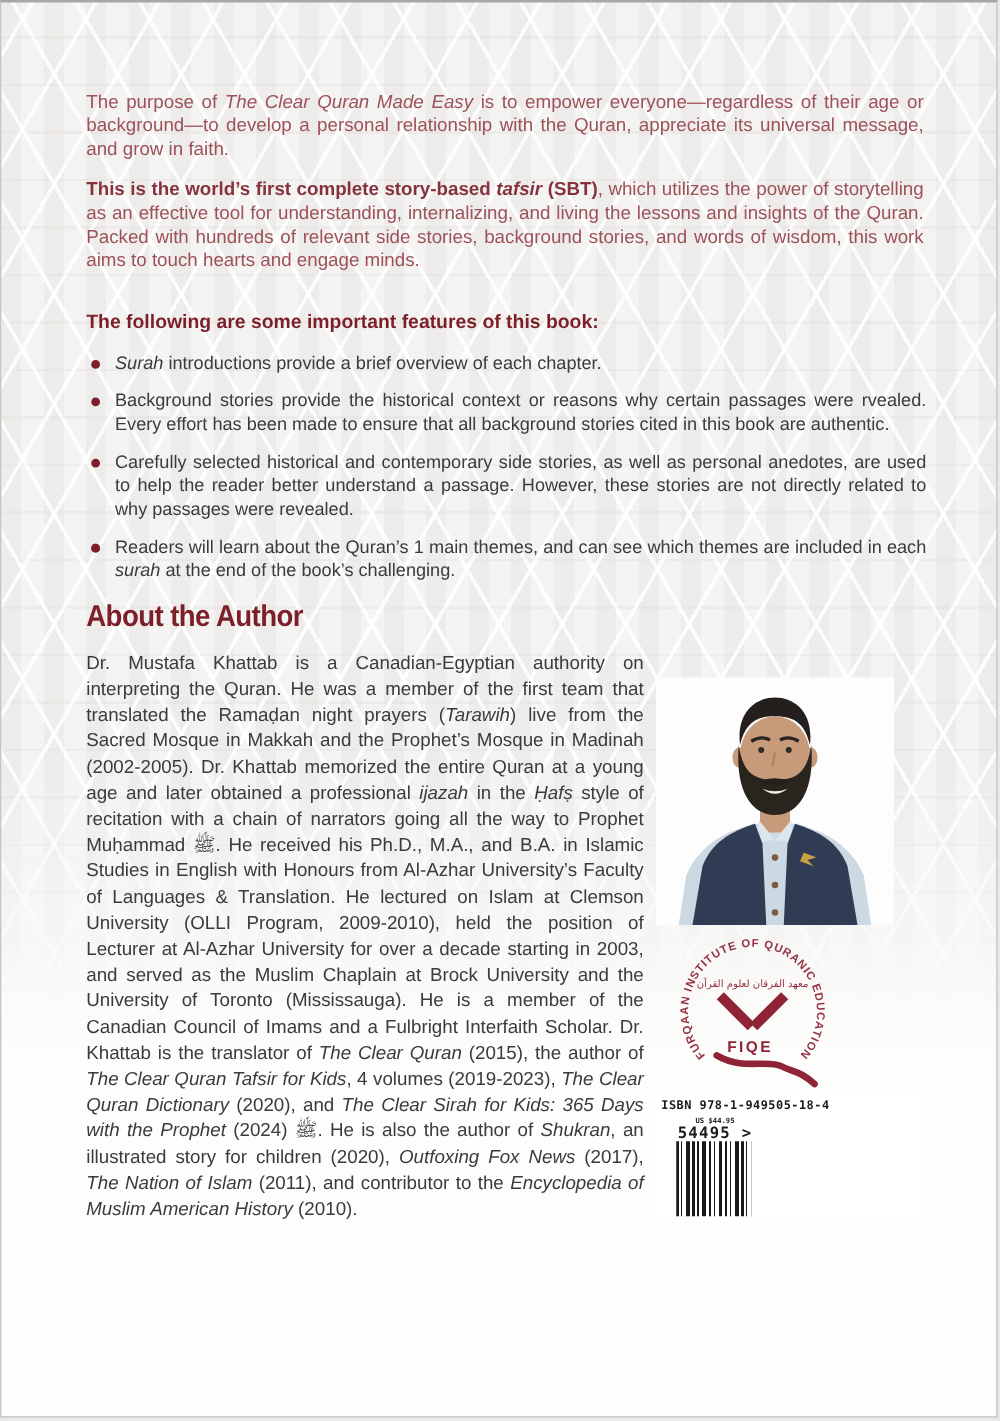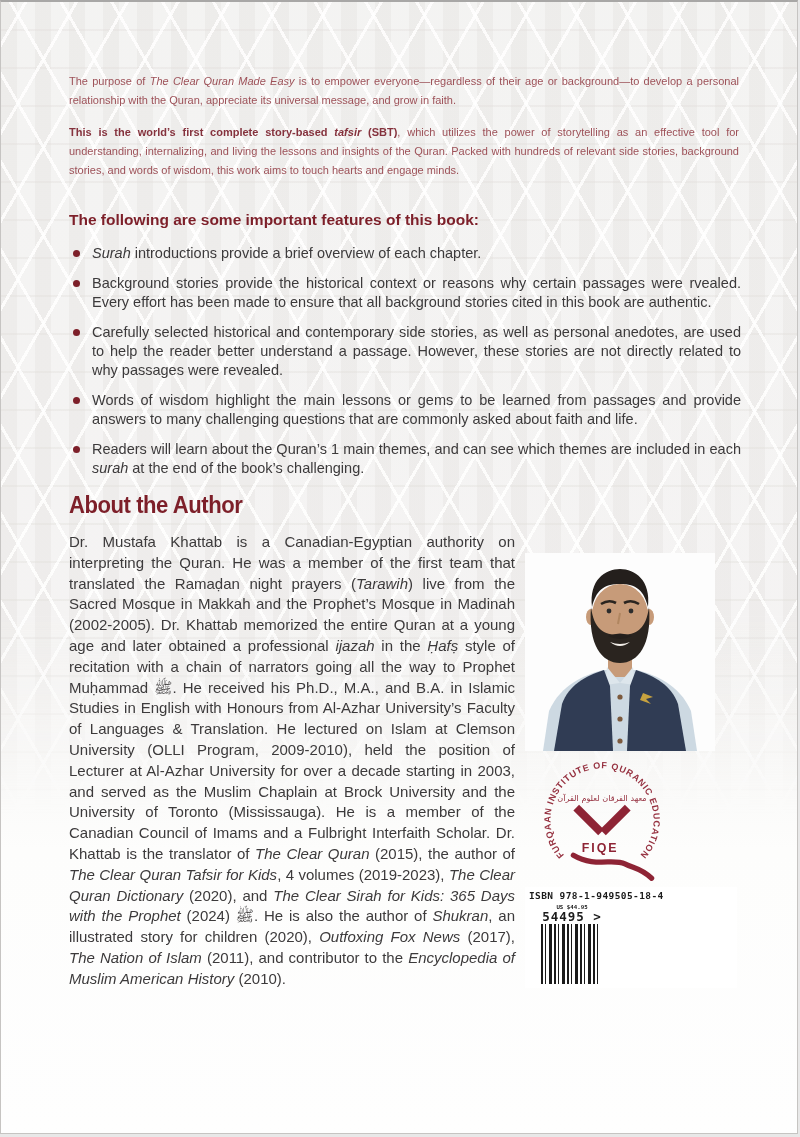--- a/index.html
+++ b/index.html
@@ -28,21 +28,21 @@
     mask-image:linear-gradient(to bottom,#000 0%,#000 54%,transparent 72%);
   }
   .content{
     position:relative;
     box-sizing:border-box;
     padding:70px 60px 0 68px;
   }
   p.lead{
     margin:0 0 13px 0;
     width:670px;
-    font-size:11px;line-height:19px;
+    font-size:15px;line-height:19px;
     text-align:justify;
     color:var(--paragraph-red,#9d5158);
   }
   p.lead.second{margin-bottom:30px;}
   .seg-b{font-weight:bold;color:var(--lead-maroon,#85323d);}
   .seg-i{font-style:italic;}
   .seg-bi{font-weight:bold;font-style:italic;color:var(--lead-maroon,#85323d);}
   h2.features-h{
     margin:12px 0 15px 0;
     font-size:15.5px;line-height:19px;
@@ -135,21 +135,21 @@
 
     <p class="lead"><span>The purpose of </span><span class="seg-i">The Clear Quran Made Easy</span><span> is to empower everyone—regardless of their age or background—to develop a personal relationship with the Quran, appreciate its universal message, and grow in faith.</span></p>
     <p class="lead second"><span class="seg-b">This is the world’s first complete story-based </span><span class="seg-bi">tafsir</span><span class="seg-b"> (SBT)</span><span>, which utilizes the power of storytelling as an effective tool for understanding, internalizing, and living the lessons and insights of the Quran. Packed with hundreds of relevant side stories, background stories, and words of wisdom, this work aims to touch hearts and engage minds.</span></p>
 
     <h2 class="features-h">The following are some important features of this book:</h2>
 
     <ul class="features">
       <li><span class="dot"></span><span><span class="seg-i">Surah</span><span> introductions provide a brief overview of each chapter.</span></span></li>
       <li><span class="dot"></span><span><span>Background stories provide the historical context or reasons why certain passages were rvealed. Every effort has been made to ensure that all background stories cited in this book are authentic.</span></span></li>
       <li><span class="dot"></span><span><span>Carefully selected historical and contemporary side stories, as well as personal anedotes, are used to help the reader better understand a passage. However, these stories are not directly related to why passages were revealed.</span></span></li>
-      <li><span class="dot"></span><span><span>Words of wisdom highlight the main lessons or gems to be learned from passages and provide answers to many challenging questions that are commonly asked about faith and life.</span></span></li>
+      <li><span class="dot"></span></li>
       <li><span class="dot"></span><span><span>Readers will learn about the Quran’s 1 main themes, and can see which themes are included in each </span><span class="seg-i">surah</span><span> at the end of the book’s challenging.</span></span></li>
     </ul>
 
     <h2 class="about-h">About the Author</h2>
 
     <div class="about-row">
       <div class="bio"><span>Dr. Mustafa Khattab is a Canadian-Egyptian authority on interpreting the Quran. He was a member of the first team that translated the Ramaḍan night prayers (</span><span class="seg-i">Tarawih</span><span>) live from the Sacred Mosque in Makkah and the Prophet’s Mosque in Madinah (2002-2005). Dr. Khattab memorized the entire Quran at a young age and later obtained a professional </span><span class="seg-i">ijazah</span><span> in the </span><span class="seg-i">Ḥafṣ</span><span> style of recitation with a chain of narrators going all the way to Prophet Muḥammad ﷺ. He received his Ph.D., M.A., and B.A. in Islamic Studies in English with Honours from Al-Azhar University’s Faculty of Languages &amp; Translation. He lectured on Islam at Clemson University (OLLI Program, 2009-2010), held the position of Lecturer at Al-Azhar University for over a decade starting in 2003, and served as the Muslim Chaplain at Brock University and the University of Toronto (Mississauga). He is a member of the Canadian Council of Imams and a Fulbright Interfaith Scholar. Dr. Khattab is the translator of </span><span class="seg-i">The Clear Quran</span><span> (2015), the author of </span><span class="seg-i">The Clear Quran Tafsir for Kids</span><span>, 4 volumes (2019-2023), </span><span class="seg-i">The Clear Quran Dictionary</span><span> (2020), and </span><span class="seg-i">The Clear Sirah for Kids: 365 Days with the Prophet</span><span> ﷺ (2024). He is also the author of </span><span class="seg-i">Shukran</span><span>, an illustrated story for children (2020), </span><span class="seg-i">Outfoxing Fox News</span><span> (2017), </span><span class="seg-i">The Nation of Islam</span><span> (2011), and contributor to the </span><span class="seg-i">Encyclopedia of Muslim American History</span><span> (2010).</span></div>
 
       <div class="right-col">
 

